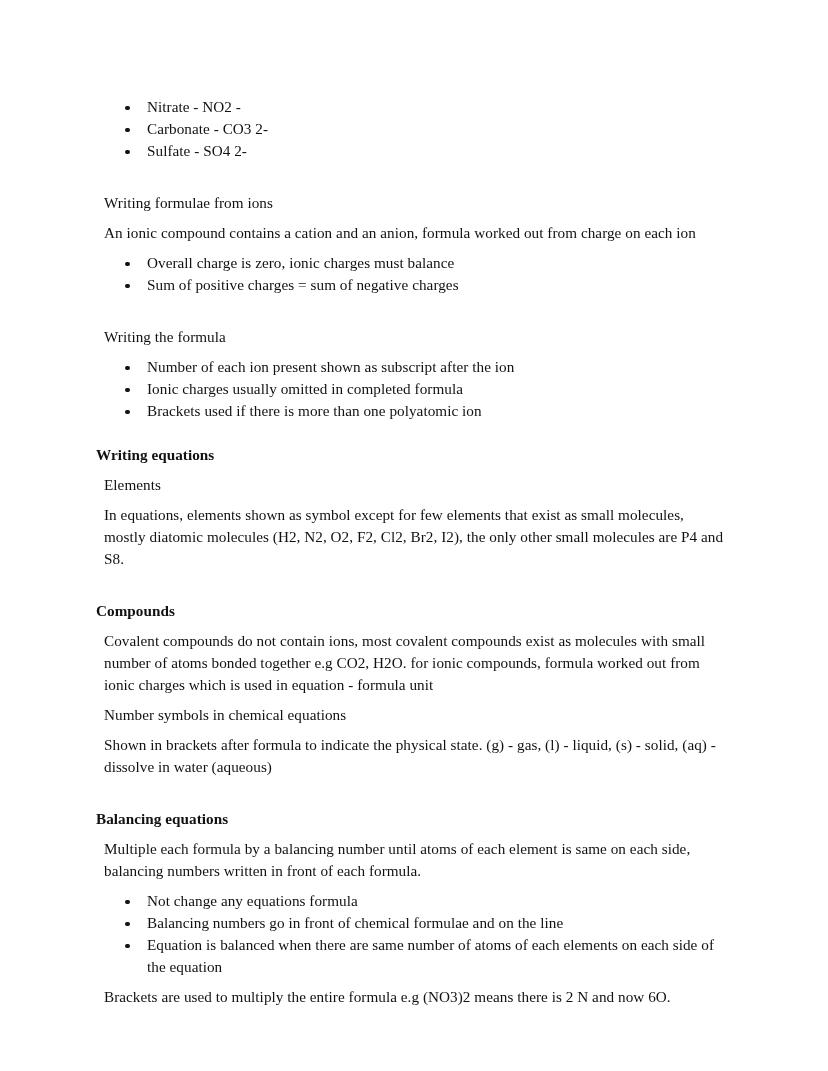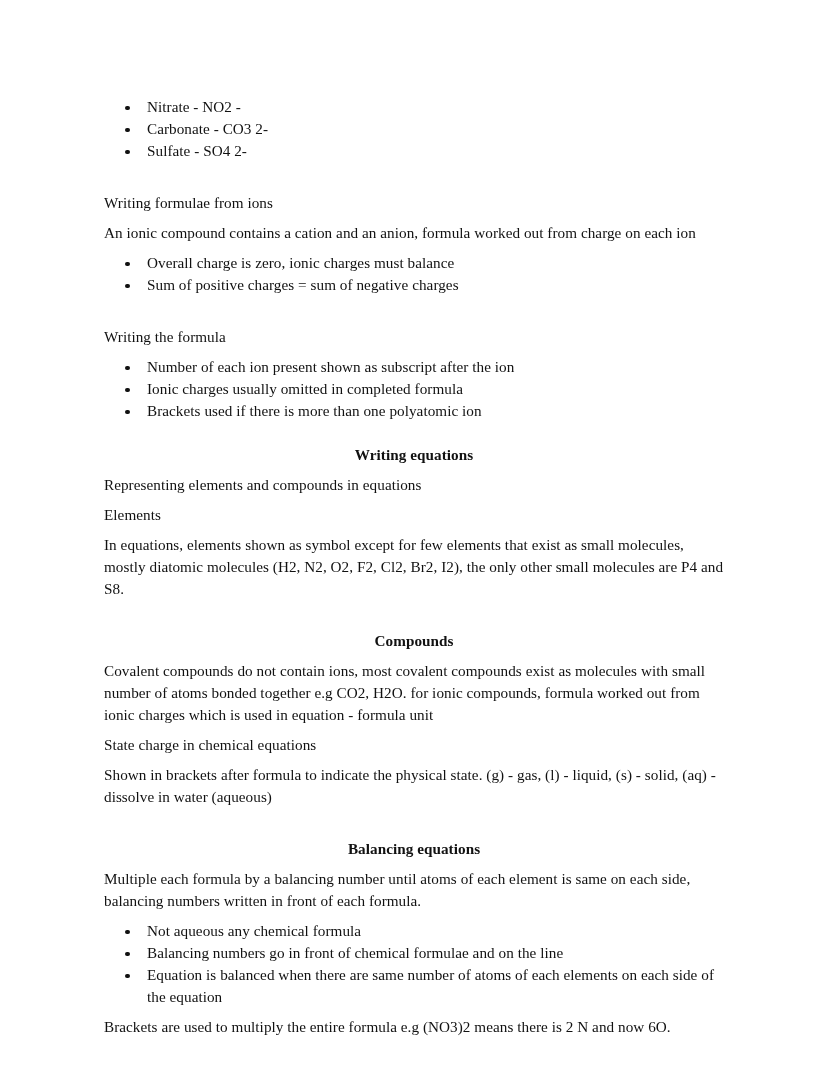--- a/index.html
+++ b/index.html
@@ -32,21 +32,20 @@
     line-height: 22px;
     margin: 8px;
     letter-spacing: 0.05px;
   }
   .heading {
     font-size: 15.2px;
     line-height: 22px;
     font-weight: bold;
     margin: 0;
     letter-spacing: 0.05px;
-    text-align: center;
   }
   ul.bullets {
     list-style: none;
     margin: 0;
     padding: 0;
   }
   ul.bullets > li {
     position: relative;
     padding-left: 51px;
     font-size: 15.2px;
@@ -98,38 +97,37 @@
 
     <ul class="bullets">
       <li>Number of each ion present shown as subscript after the ion</li>
       <li>Ionic charges usually omitted in completed formula</li>
       <li>Brackets used if there is more than one polyatomic ion</li>
     </ul>
 
     <div class="spacer"></div>
 
     <p class="heading">Writing equations</p>
-    <p class="para">Representing elements and compounds in equations</p>
     <p class="para">Elements</p>
     <p class="para"><span>In equations, elements shown as symbol except for few elements that exist as small molecules, mostly </span><b>diatomic molecules</b><span> (H2, N2, O2, F2, Cl2, Br2, I2), the only other small molecules are P4 and S8.</span></p>
 
     <div class="spacer"></div>
 
     <p class="heading">Compounds</p>
     <p class="para"><span>Covalent compounds do not contain ions, most covalent compounds exist as molecules with small number of atoms bonded together e.g CO2, H2O. for ionic compounds, formula worked out from ionic charges which is used in equation - </span><b>formula unit</b><span></span></p>
-    <p class="para">State charge in chemical equations</p>
+    <p class="para">Number symbols in chemical equations</p>
     <p class="para">Shown in brackets after formula to indicate the physical state. (g) - gas, (l) - liquid, (s) - solid, (aq) - dissolve in water (aqueous)</p>
 
     <div class="spacer"></div>
 
     <p class="heading">Balancing equations</p>
     <p class="para">Multiple each formula by a balancing number until atoms of each element is same on each side, balancing numbers written in front of each formula.</p>
 
     <ul class="bullets">
-      <li>Not aqueous any chemical formula</li>
+      <li>Not change any equations formula</li>
       <li>Balancing numbers go in front of chemical formulae and on the line</li>
       <li>Equation is balanced when there are same number of atoms of each elements on each side of the equation</li>
     </ul>
 
     <p class="para">Brackets are used to multiply the entire formula e.g (NO3)2 means there is 2 N and now 6O.</p>
 
   </div>
 </div>
 
 </body></html>

